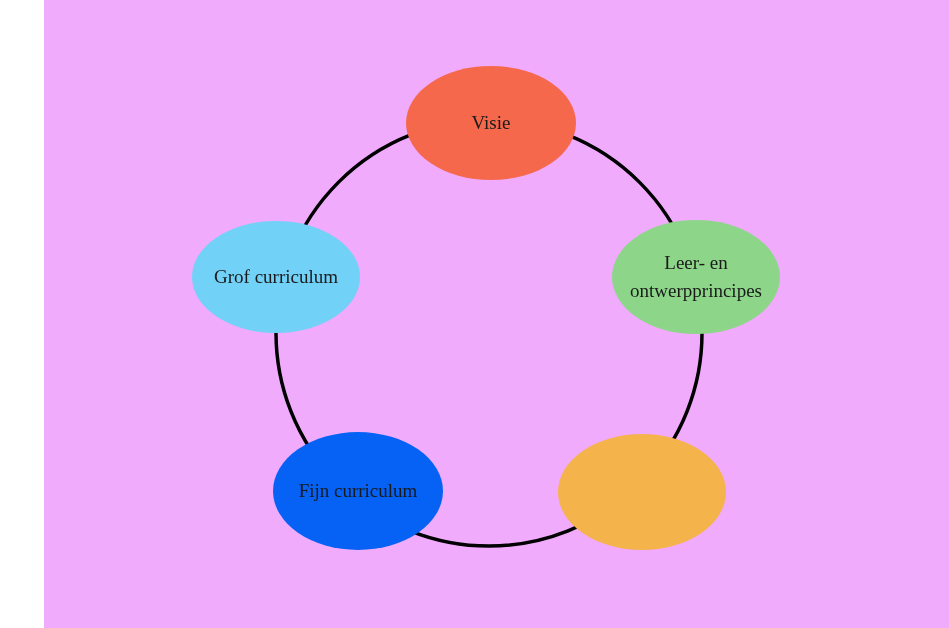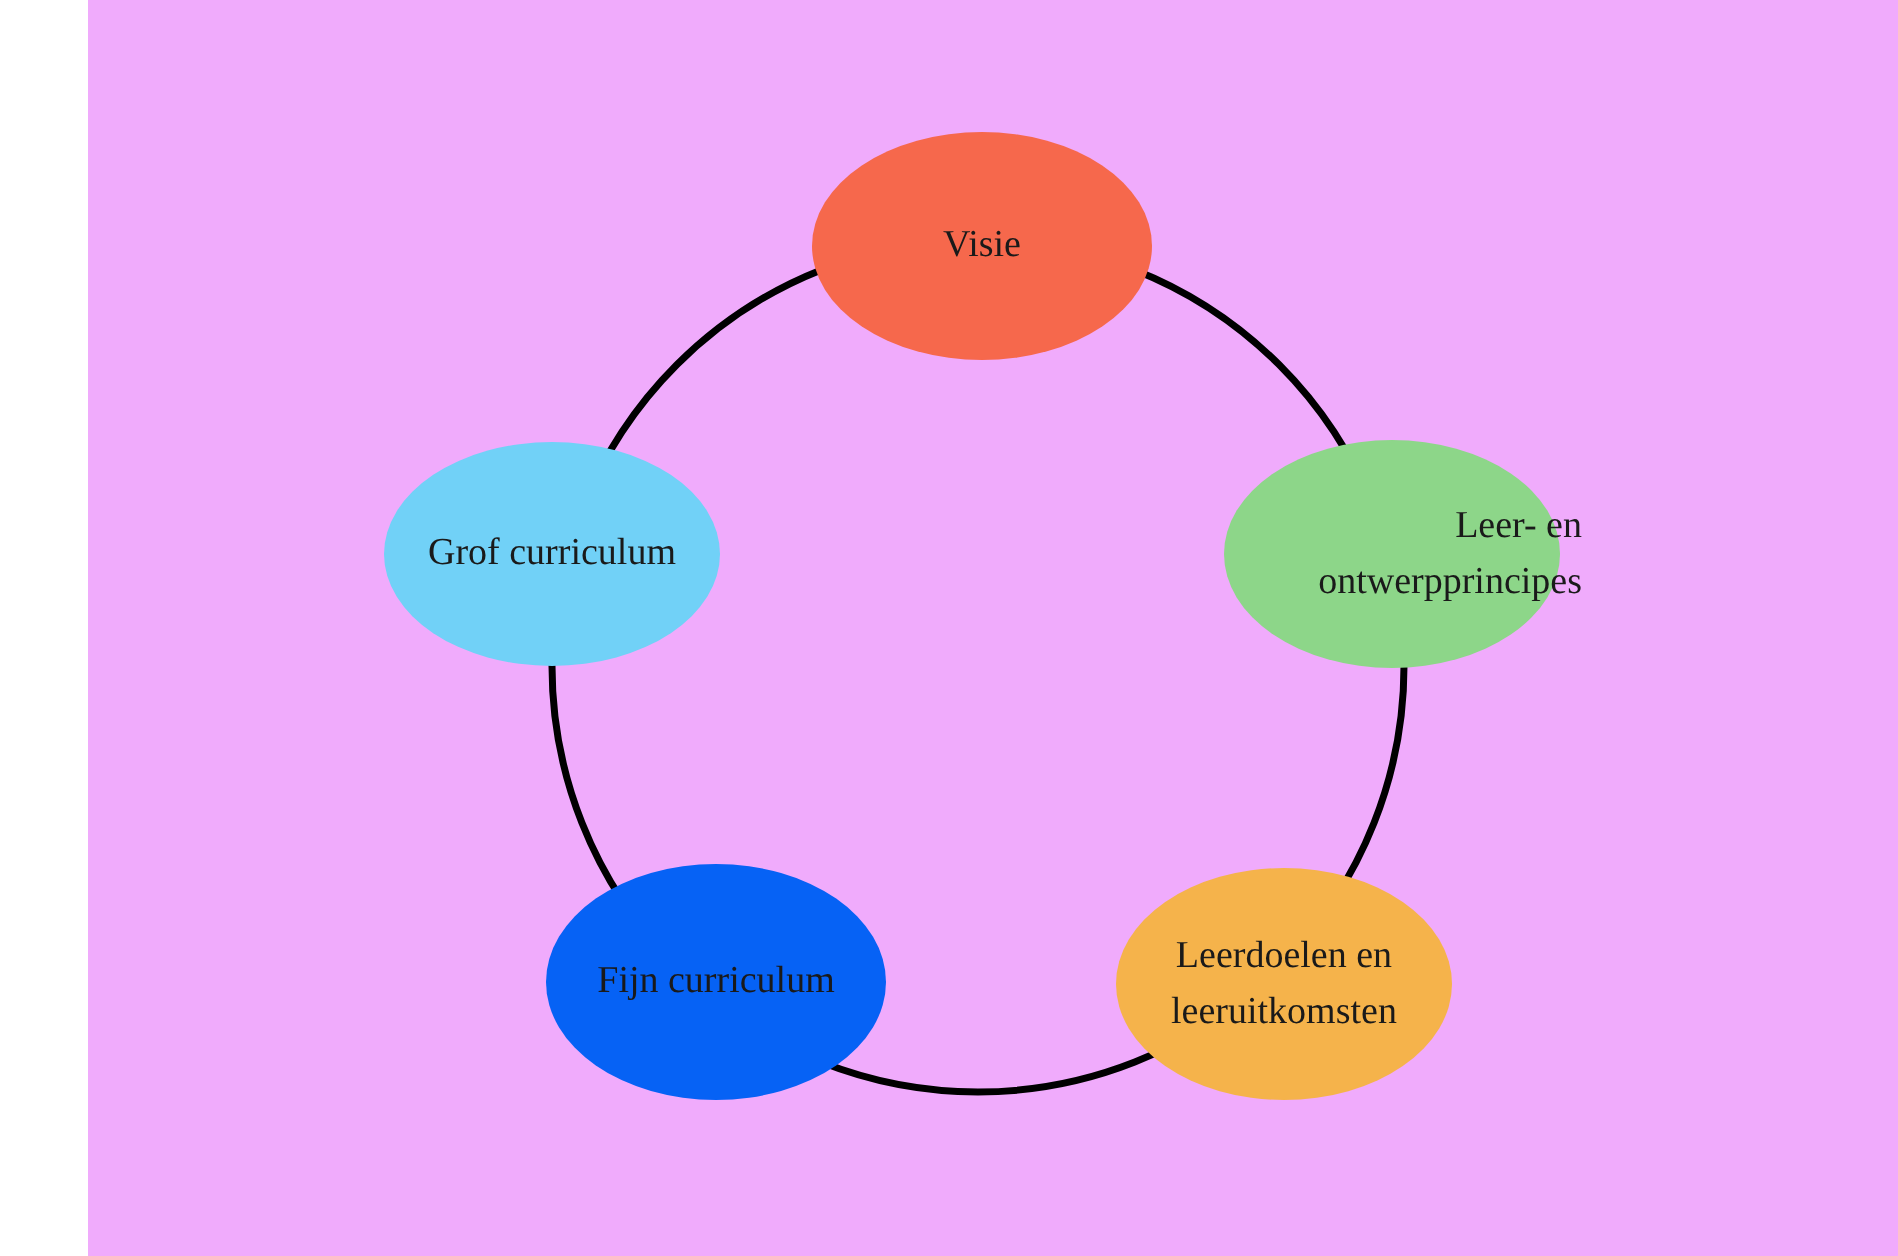--- a/index.html
+++ b/index.html
@@ -26,21 +26,21 @@
     transform: translate(-50%, -50%);
     width: 190px;
     text-align: center;
     font-size: 19px;
     line-height: 1.45;
     color: #1a1a1a;
     white-space: pre-line;
     pointer-events: none;
   }
   .label-visie        { left: 447px; top: 123px; }
-  .label-leerprinc    { left: 652px; top: 277px; text-align: right; }
+  .label-leerprinc    { left: 652px; top: 277px; }
   .label-leerdoelen   { left: 598px; top: 492px; }
   .label-grof         { left: 314px; top: 491px; }
   .label-fijn         { left: 232px; top: 277px; }
 </style>
 </head>
 <body>
 
 <div class="stage">
 
   <svg class="diagram-svg" width="949" height="628" viewBox="0 0 949 628">
@@ -56,20 +56,18 @@
     <ellipse cx="314" cy="491" rx="85" ry="59" fill="#0662f5"></ellipse>
 
     <ellipse cx="232" cy="277" rx="84" ry="56" fill="#71d1f7"></ellipse>
   </svg>
 
   <div class="node-label label-visie">Visie</div>
 
   <div class="node-label label-leerprinc">Leer- en
 ontwerpprincipes</div>
 
-  <div class="node-label label-leerdoelen">Leerdoelen en
-leeruitkomsten</div>
 
   <div class="node-label label-grof">Fijn curriculum</div>
 
   <div class="node-label label-fijn">Grof curriculum</div>
 
 </div>
 
 </body></html>

